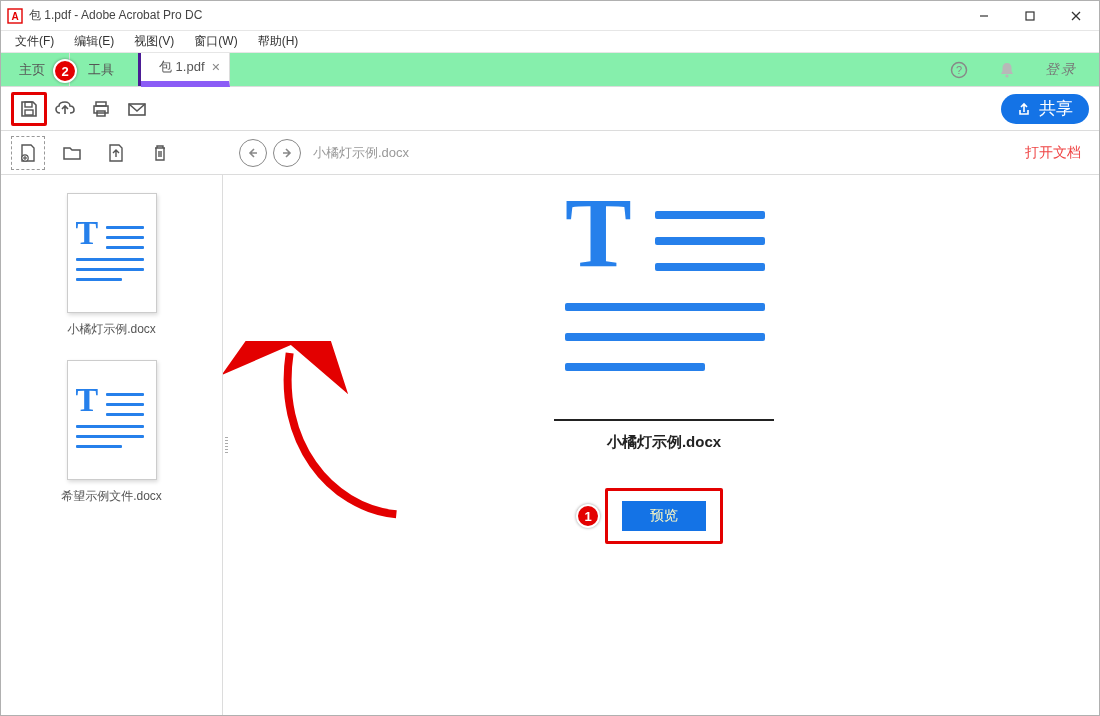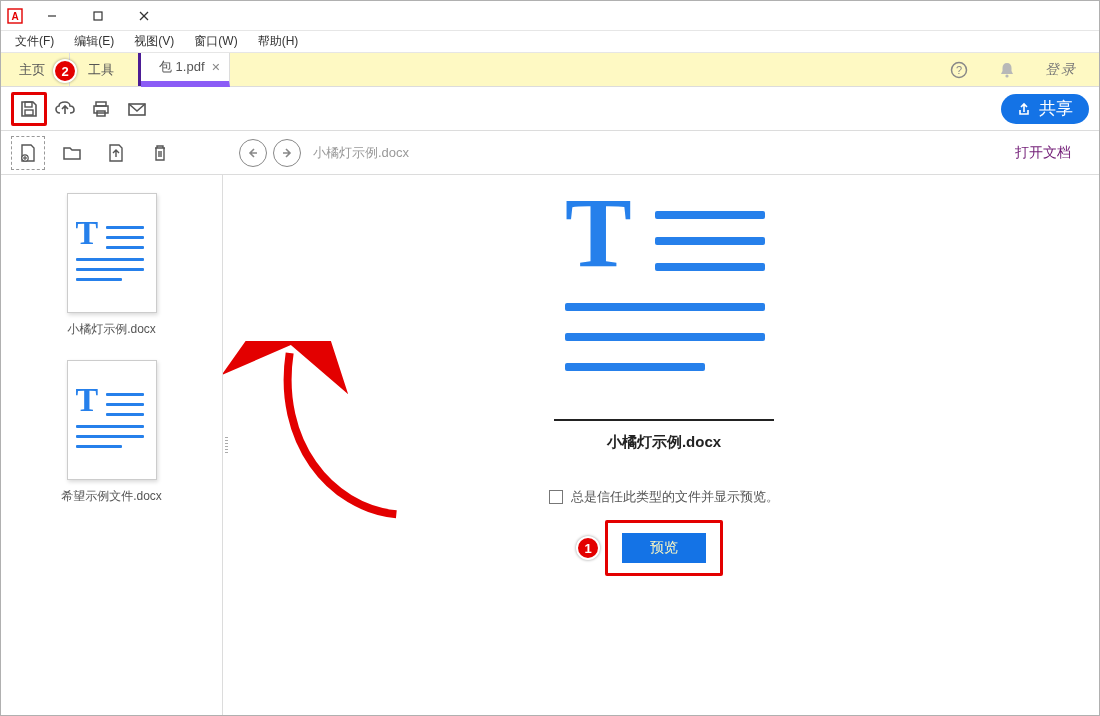--- a/index.html
+++ b/index.html
@@ -10,21 +10,21 @@
   .titlebar .app-icon { width:16px; height:16px; margin-right:6px; display:flex; align-items:center; justify-content:center; }
   .titlebar .title-text { flex:1; color:#444; }
   .winctrls { display:flex; }
   .winbtn { width:46px; height:30px; display:flex; align-items:center; justify-content:center; font-size:11px; color:#333; }
 
   
   .menubar { height:22px; display:flex; align-items:center; padding:0 4px; font-size:12px; border-bottom:1px solid #e6e6e6; }
   .menubar span { padding:2px 10px; color:#333; }
 
   
-  .tabrow { height:34px; background:#fef9c3; display:flex; align-items:stretch; border-bottom:1px solid #dcdcdc; position:relative; }
+  .tabrow { height:34px; background:#86efac; display:flex; align-items:stretch; border-bottom:1px solid #dcdcdc; position:relative; }
   .tab { display:flex; align-items:center; padding:0 24px 0 18px; font-size:13px; color:#555; position:relative; }
   .tab.home { border-right:1px solid #dcdcdc; }
   .tab.tools { border-right:3px solid #4c1d95; }
   .tab.doc { background:#fff; border-bottom:6px solid #8b5cf6; margin-bottom:-1px; border-right:1px solid #dcdcdc; }
   .tab .close-x { position:absolute; right:8px; font-size:11px; color:#888; }
   .tabrow .right-tools { margin-left:auto; display:flex; align-items:center; gap:28px; padding-right:22px; color:#777; }
   .right-tools .signin { font-size:14px; color:#777; letter-spacing:2px;font-style:italic; }
   .gear-icon, .bell-icon { width:20px; height:20px; display:inline-flex; align-items:center; justify-content:center; }
 
   
@@ -35,21 +35,21 @@
   .share-btn { background:#1473e6; color:#fff; border-radius:18px; height:30px; padding:0 16px; display:flex; align-items:center; gap:8px; font-size:17px; }
 
   
   .subtool { height:44px; display:flex; align-items:center; border-bottom:1px solid #dcdcdc; }
   .subtool .leftgrp { width:222px; display:flex; align-items:center; padding-left:10px; gap:10px; }
   .st-btn { width:34px; height:34px; display:flex; align-items:center; justify-content:center; color:#555; }
   .st-btn.addfile { border:1px dashed #999; }
   .subtool .navgrp { display:flex; align-items:center; gap:6px; padding-left:16px; }
   .navcirc { width:28px; height:28px; border:1.6px solid #888; border-radius:50%; display:flex; align-items:center; justify-content:center; color:#888; font-size:14px; }
   .crumb { color:#999; font-size:13px; margin-left:6px; }
-  .subtool .open-doc { margin-left:auto; padding-right:28px; color:#701a75; font-size:14px; }
+  .subtool .open-doc { margin-left:auto; padding-right:18px; color:#ef4444; font-size:14px; }
 
   
   .mainbody { display:flex; height: calc(716px - 30px - 22px - 34px - 44px - 44px); }
   .leftpanel { width:222px; border-right:1px solid #dcdcdc; padding:18px 8px 8px 8px; overflow:auto; position:relative; }
   .thumb { width:120px; margin:0 auto 10px auto; text-align:center; }
   .thumb .card { width:90px; height:120px; margin:0 auto 8px auto; border:1px solid #ccc; box-shadow: 1px 2px 4px rgba(0,0,0,0.15); background:#fff; display:flex; align-items:center; justify-content:center; }
   .thumb .label { font-size:12px; color:#555; word-break:break-all; }
   .thumb + .thumb { margin-top:22px; }
 
   .doc-t-icon { position:relative; width:72px; height:66px; }
@@ -85,20 +85,21 @@
 </head>
 <body>
 
 <div class="titlebar">
   <span class="app-icon">
     <svg width="16" height="16" viewBox="0 0 16 16">
         <rect x="1" y="1" width="14" height="14" fill="#fff" stroke="#e30000" stroke-width="1.4"></rect>
         <text x="8" y="12" text-anchor="middle" font-size="10" font-family="Arial" fill="#e30000" font-weight="bold">A</text>
       </svg>
   </span>
+  <span class="title-text">包 1.pdf - Adobe Acrobat Pro DC</span>
   <div class="winctrls">
     <div class="winbtn">
       <svg width="12" height="12" viewBox="0 0 12 12">
           <line x1="2" y1="6" x2="10" y2="6" stroke="#333" stroke-width="1.2"></line>
         </svg>
     </div>
     <div class="winbtn">
       <svg width="12" height="12" viewBox="0 0 12 12">
           <rect x="2" y="2" width="8" height="8" fill="none" stroke="#333" stroke-width="1.2"></rect>
         </svg>
@@ -271,24 +272,20 @@
       <span class="t-letter">T</span>
       <span class="ln" style="left:96px; top:14px; width:110px;"></span>
       <span class="ln" style="left:96px; top:40px; width:110px;"></span>
       <span class="ln" style="left:96px; top:66px; width:110px;"></span>
       <span class="ln" style="left:6px;  top:106px; width:200px;"></span>
       <span class="ln" style="left:6px;  top:136px; width:200px;"></span>
       <span class="ln" style="left:6px;  top:166px; width:140px;"></span>
     </div>
     <div class="prev-divider"></div>
     <div class="prev-filename">小橘灯示例.docx</div>
-    <div class="trust-check">
-      <span class="chk"></span>
-      <span>总是信任此类型的文件并显示预览。</span>
-    </div>
     <div class="prev-btn-wrap">
       <div class="badge badge-1">1</div>
       <button class="prev-btn">预览</button>
     </div>
   </div>
 </div>
 
 <svg class="red-arrow" viewBox="0 0 240 300">
   <defs>
     <marker id="arrowhead" markerWidth="16" markerHeight="16" refX="4" refY="8" orient="auto">

